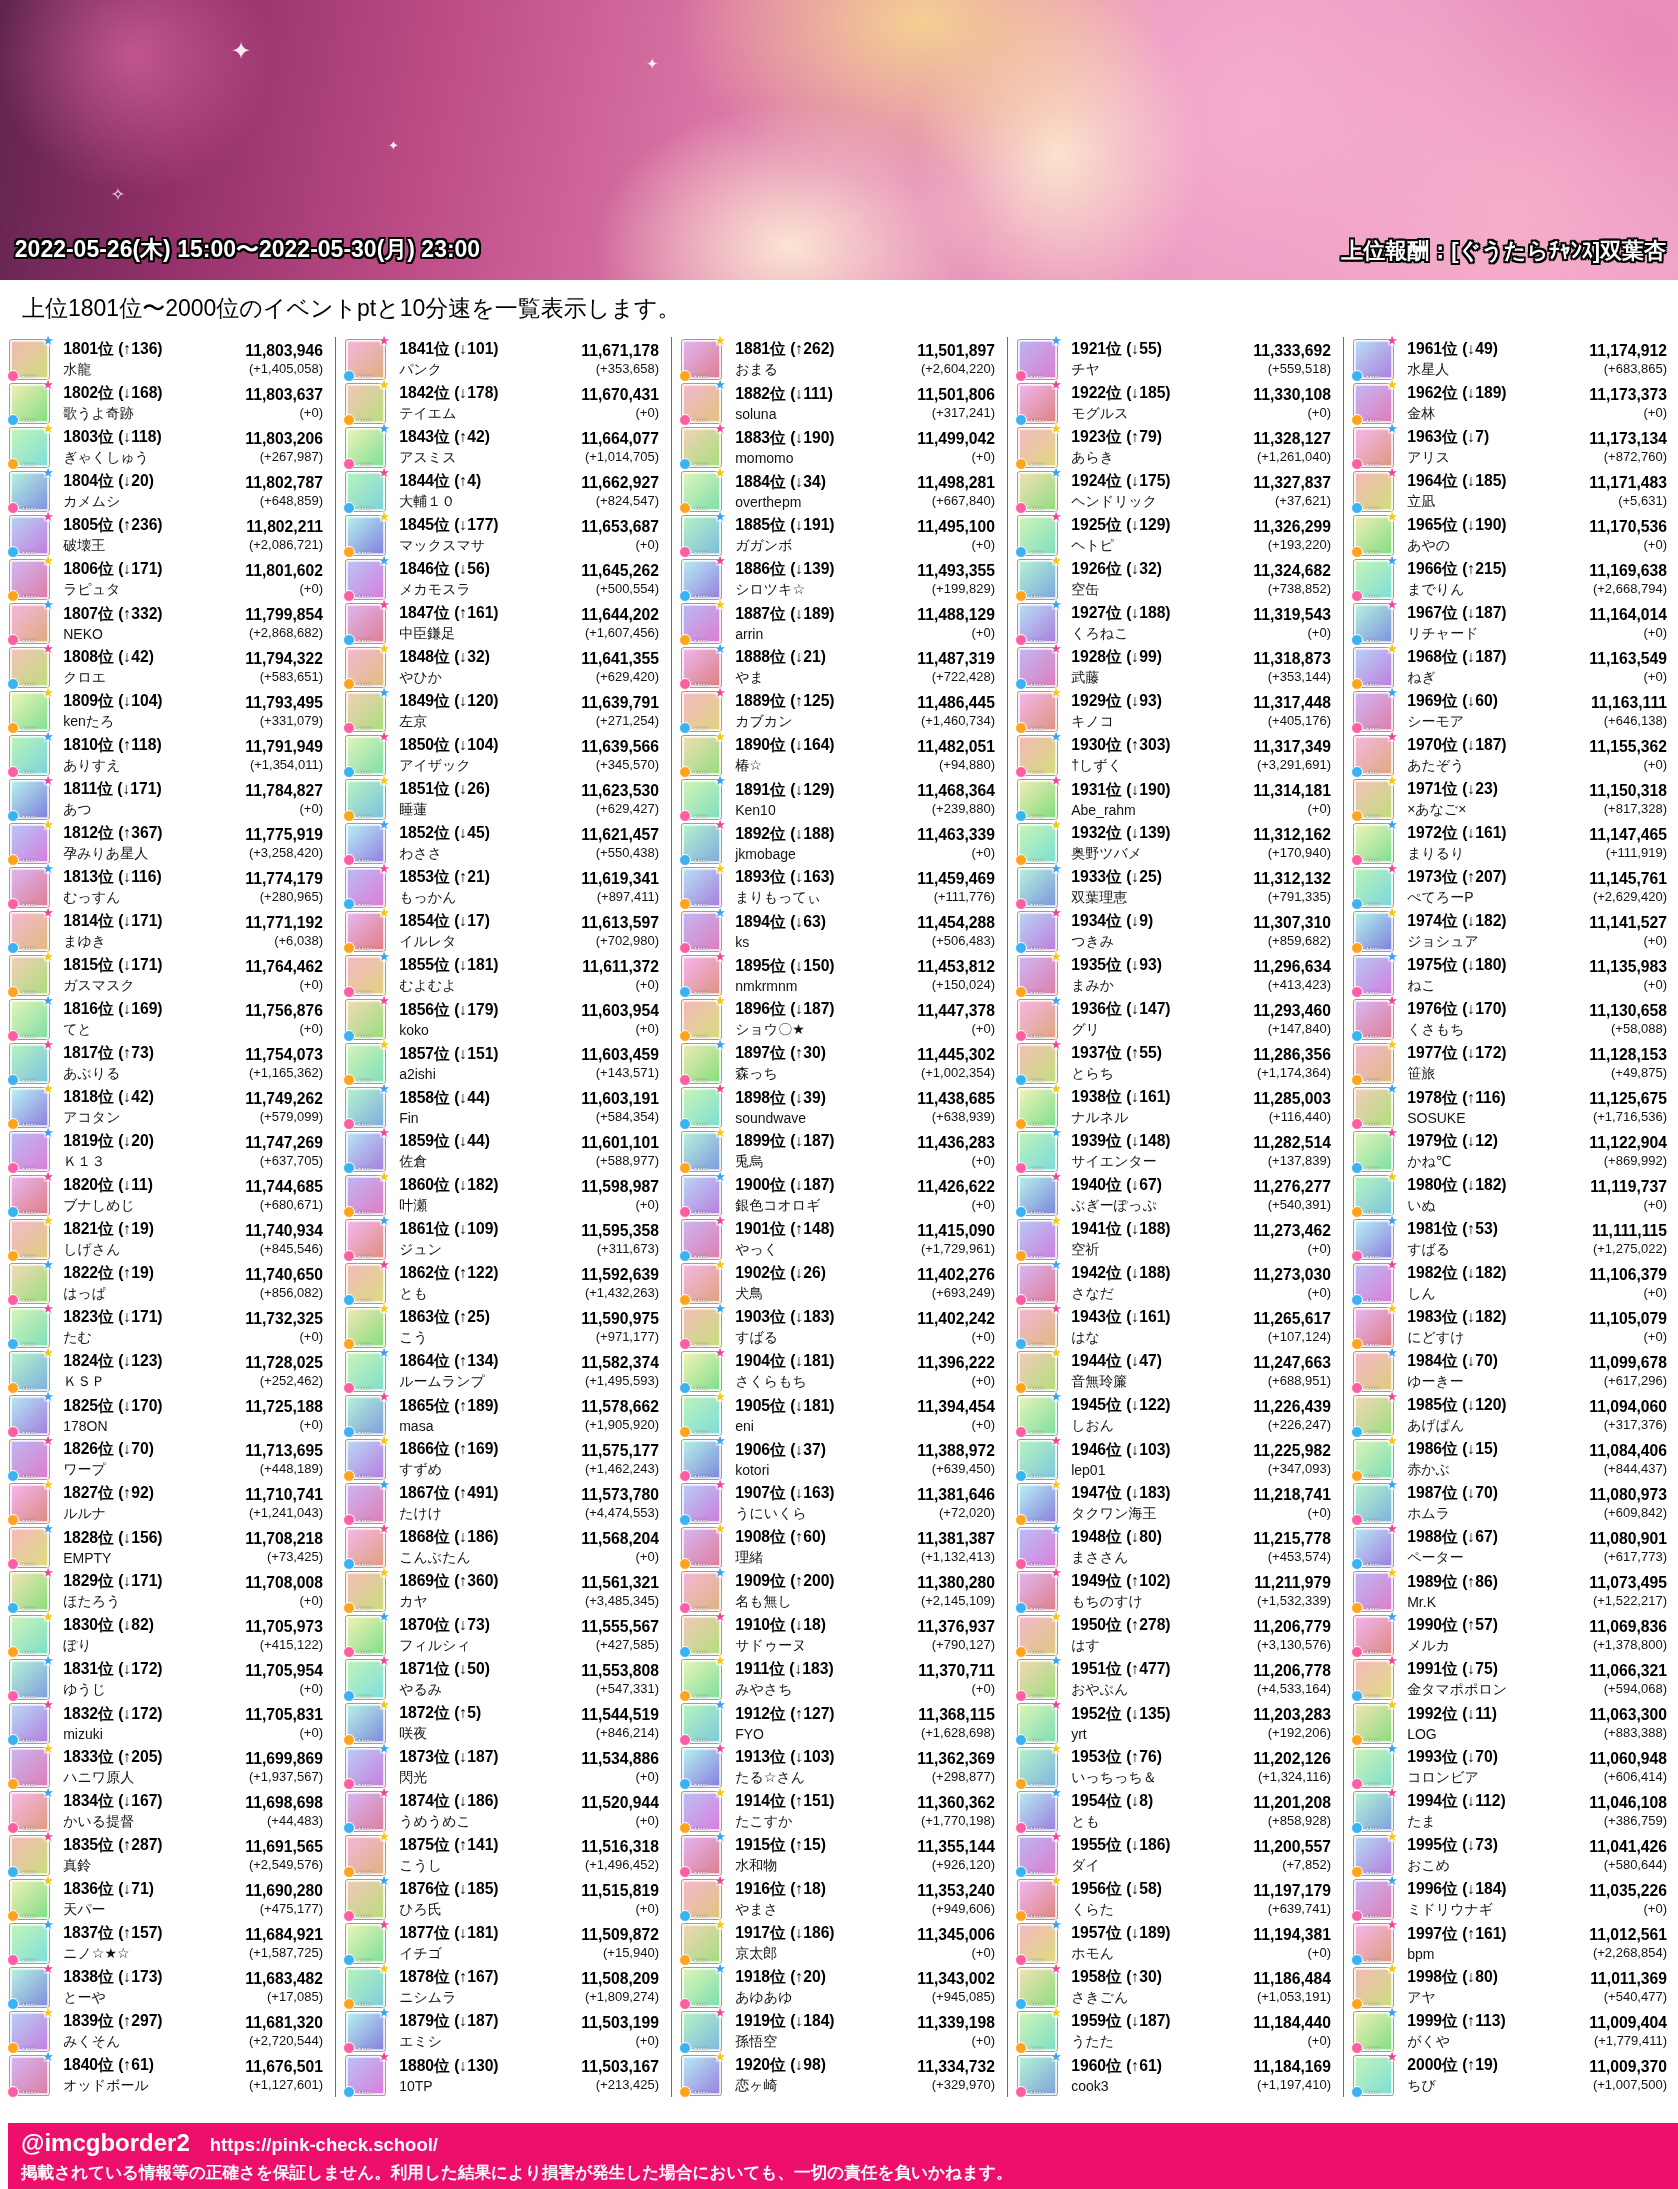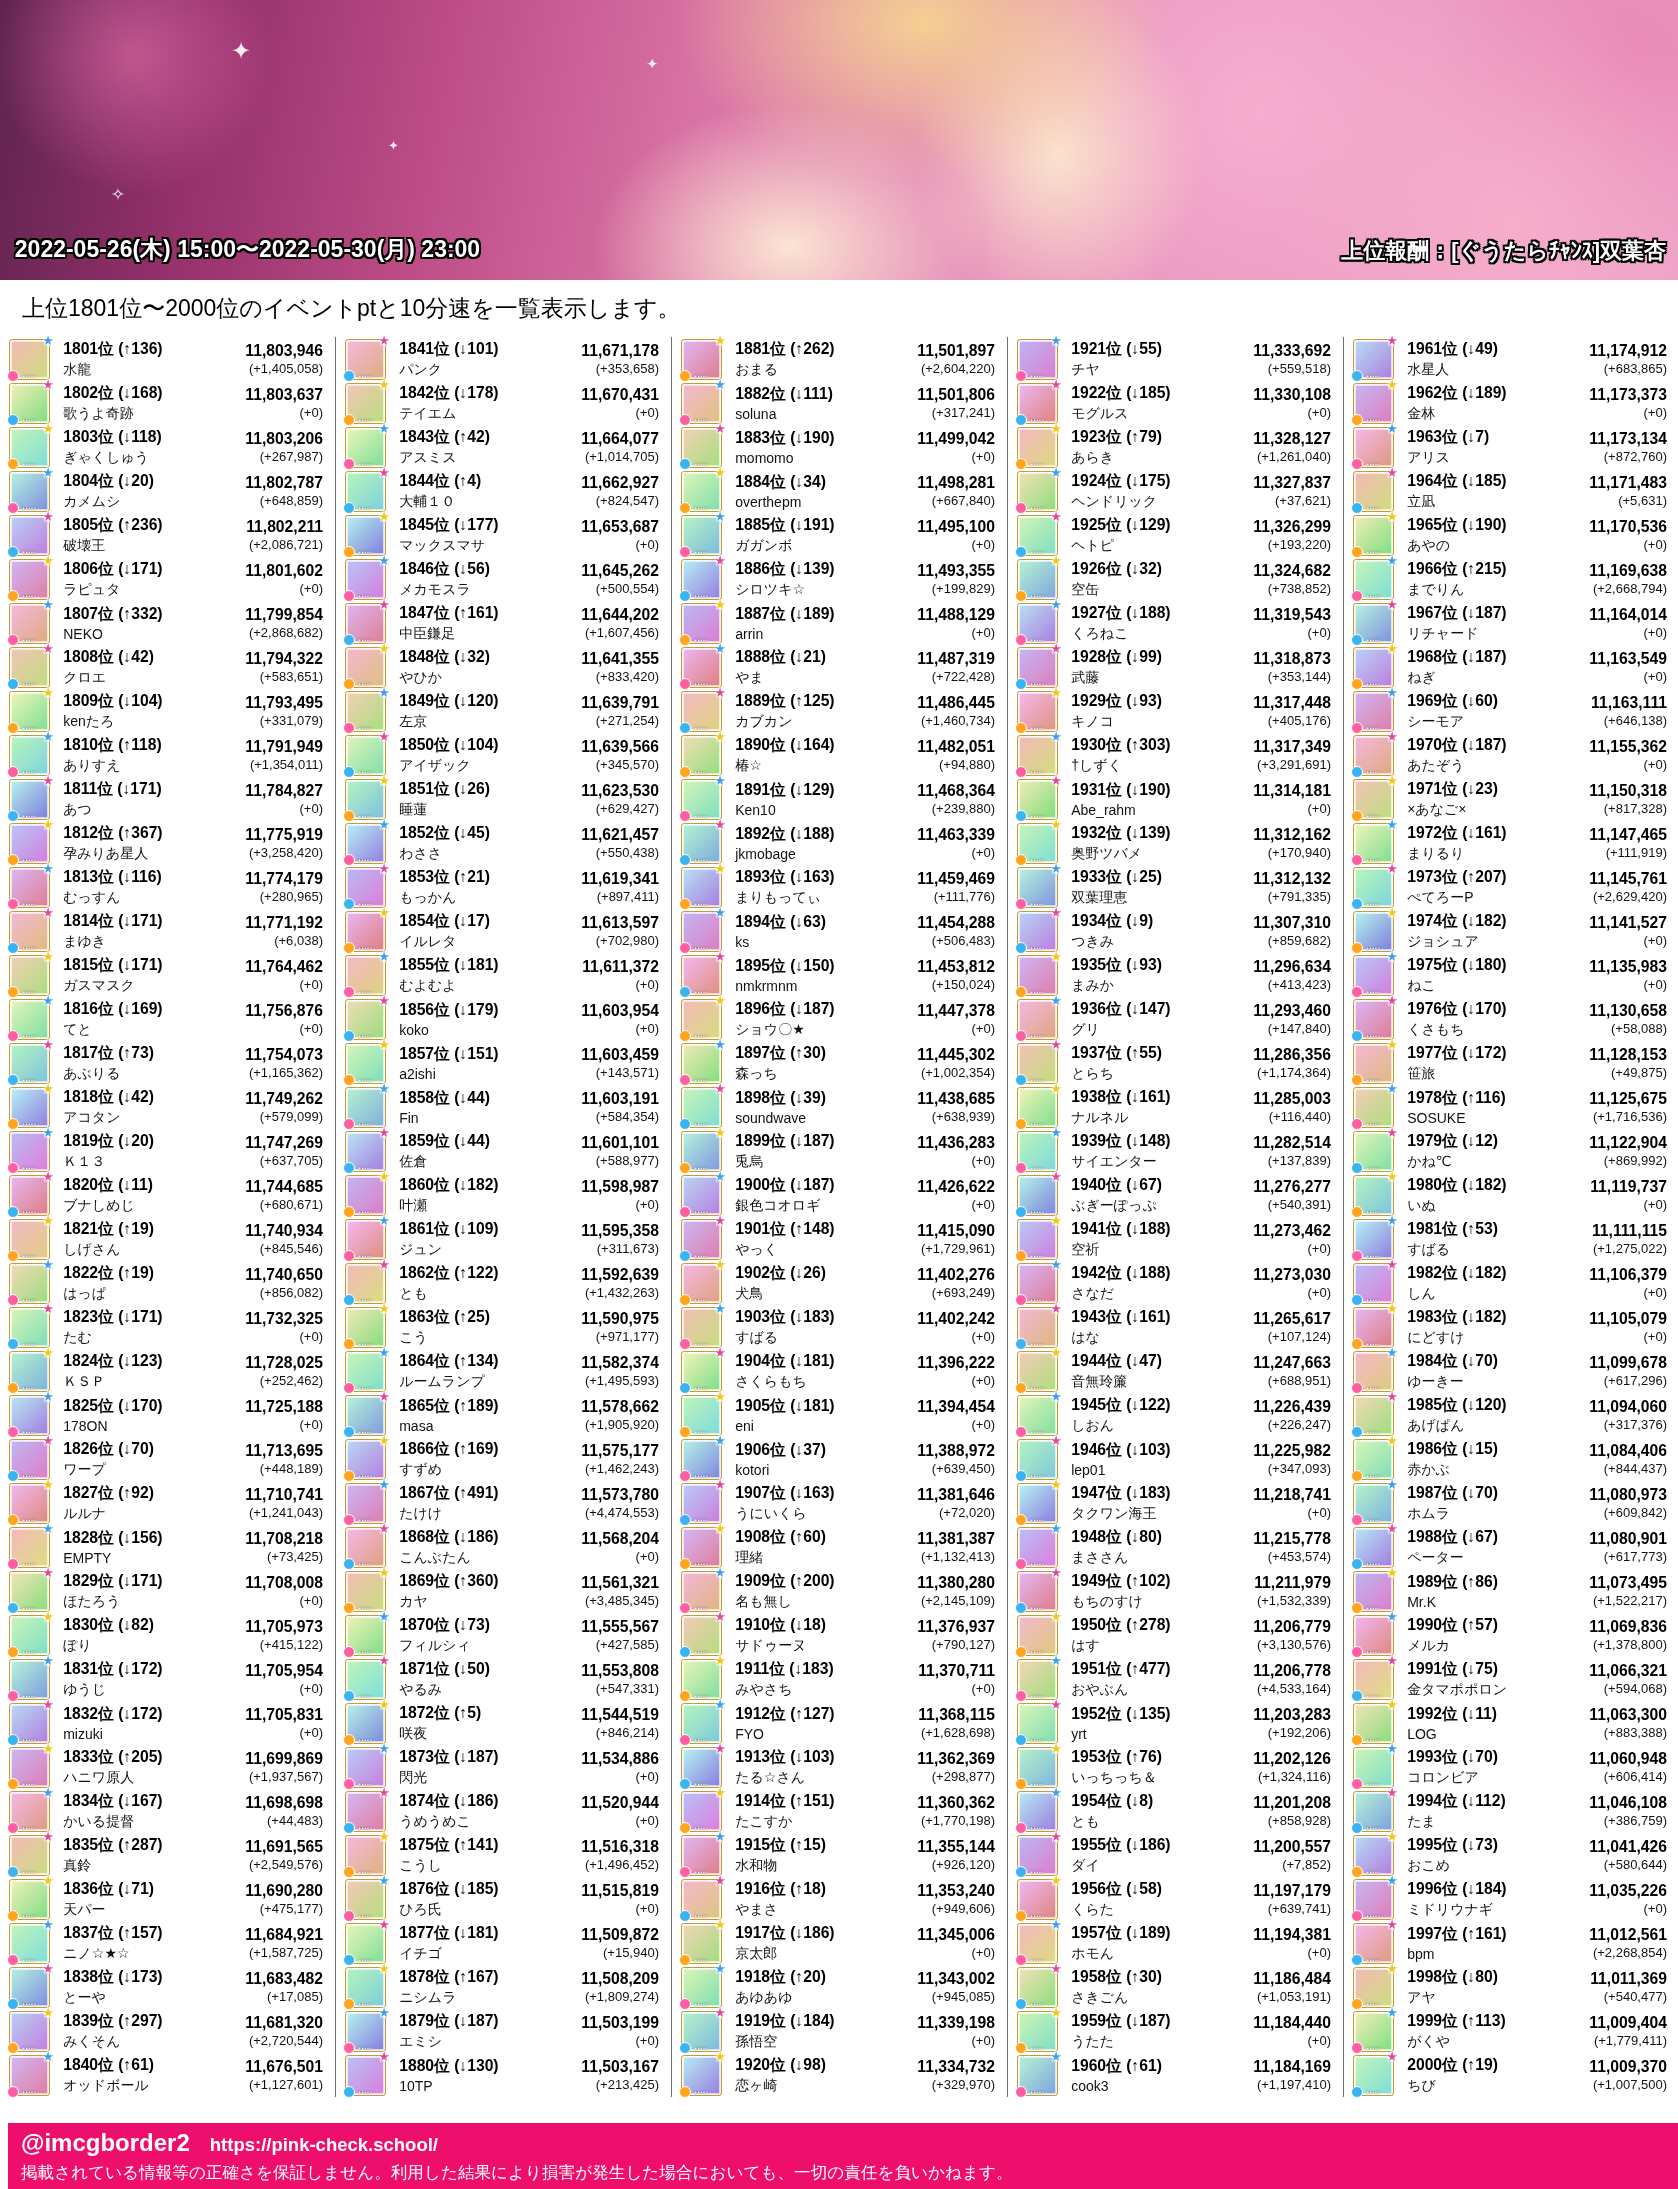--- a/index.html
+++ b/index.html
@@ -51,21 +51,21 @@
   .nm{font-size:14px;color:#111;margin-top:1.8px;white-space:nowrap;overflow:hidden;}
   .rcol{text-align:right;padding-right:12px;white-space:nowrap;}
   .pt{font-size:15.7px;font-weight:bold;color:#000;}
   .gain{font-size:13px;color:#111;margin-top:1.8px;}
 
   
   .footer{position:absolute;left:0;top:2123px;width:1679px;height:66px;background:#ee0f6c;color:#fff;margin-left:8px;}
   .fline1{position:absolute;left:13px;top:5.5px;display:flex;align-items:baseline;gap:20px;}
   .handle{font-size:24px;font-weight:bold;}
   .url{font-size:18.5px;font-weight:bold;color:#fff;text-decoration:none;}
-  .disc{position:absolute;left:13px;top:39px;font-size:16.6px;font-weight:normal;}
+  .disc{position:absolute;left:13px;top:39px;font-size:16.6px;font-weight:bold;}
 </style>
 </head>
 <body>
 
 <div class="page">
 
   <div class="hero">
     <span class="sparkle s1">✦</span>
     <span class="sparkle s2">✦</span>
     <span class="sparkle s3">✧</span>
@@ -792,21 +792,21 @@
             <span class="st" style="color: rgb(245, 197, 24);">★</span>
             <span class="at" style="background: rgb(255, 164, 28);"></span>
             <span class="md">•••••</span>
           </div>
           <div class="lcol">
             <div class="rank">1848位 (↓32)</div>
             <div class="nm">やひか</div>
           </div>
           <div class="rcol">
             <div class="pt">11,641,355</div>
-            <div class="gain">(+833,420)</div>
+            <div class="gain">(+629,420)</div>
           </div>
         </div>
         <div class="row">
           <div class="avatar" style="background: linear-gradient(135deg, rgb(245, 208, 184) 0%, rgb(167, 222, 124) 100%);">
             <span class="st" style="color: rgb(58, 160, 240);">★</span>
             <span class="at" style="background: rgb(255, 95, 162);"></span>
             <span class="md">•••••</span>
           </div>
           <div class="lcol">
             <div class="rank">1849位 (↓120)</div>

